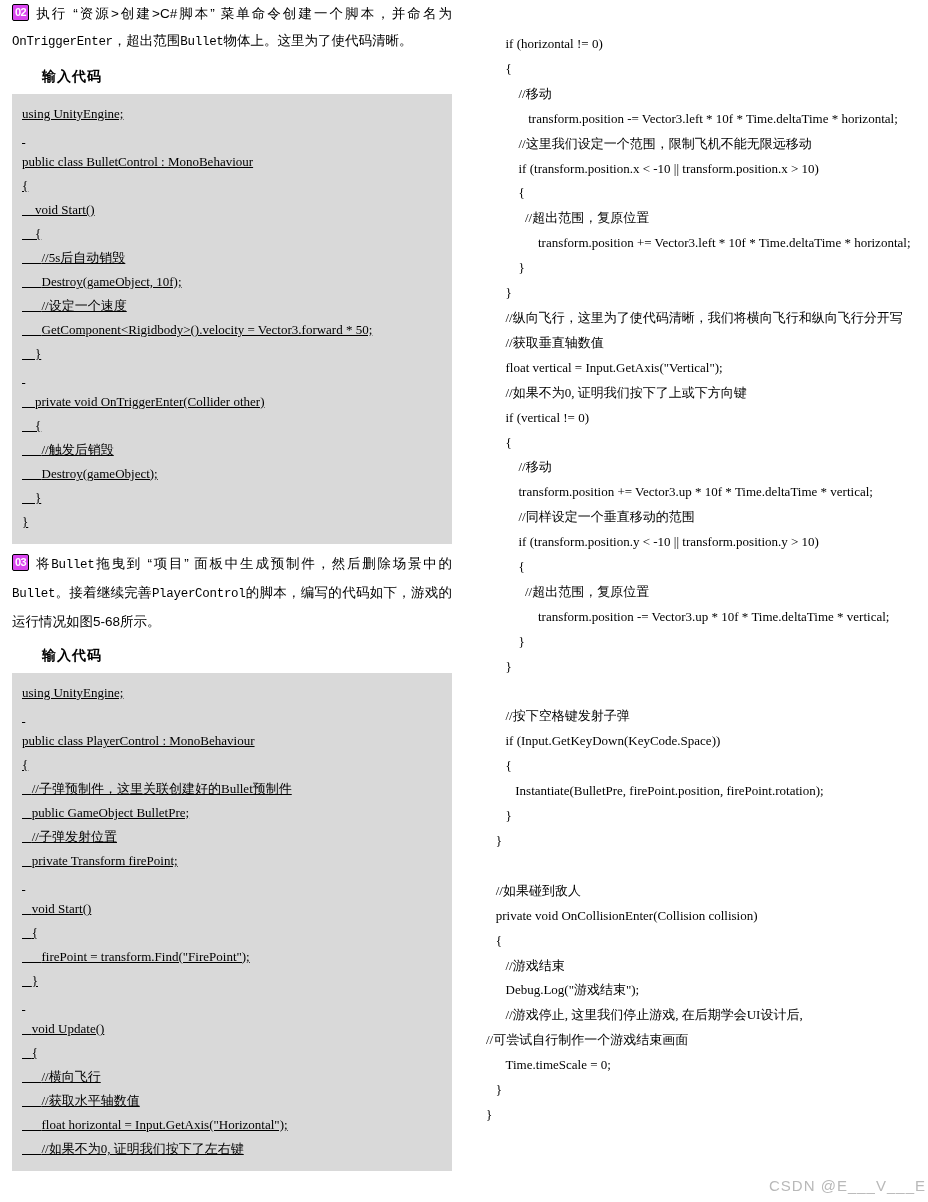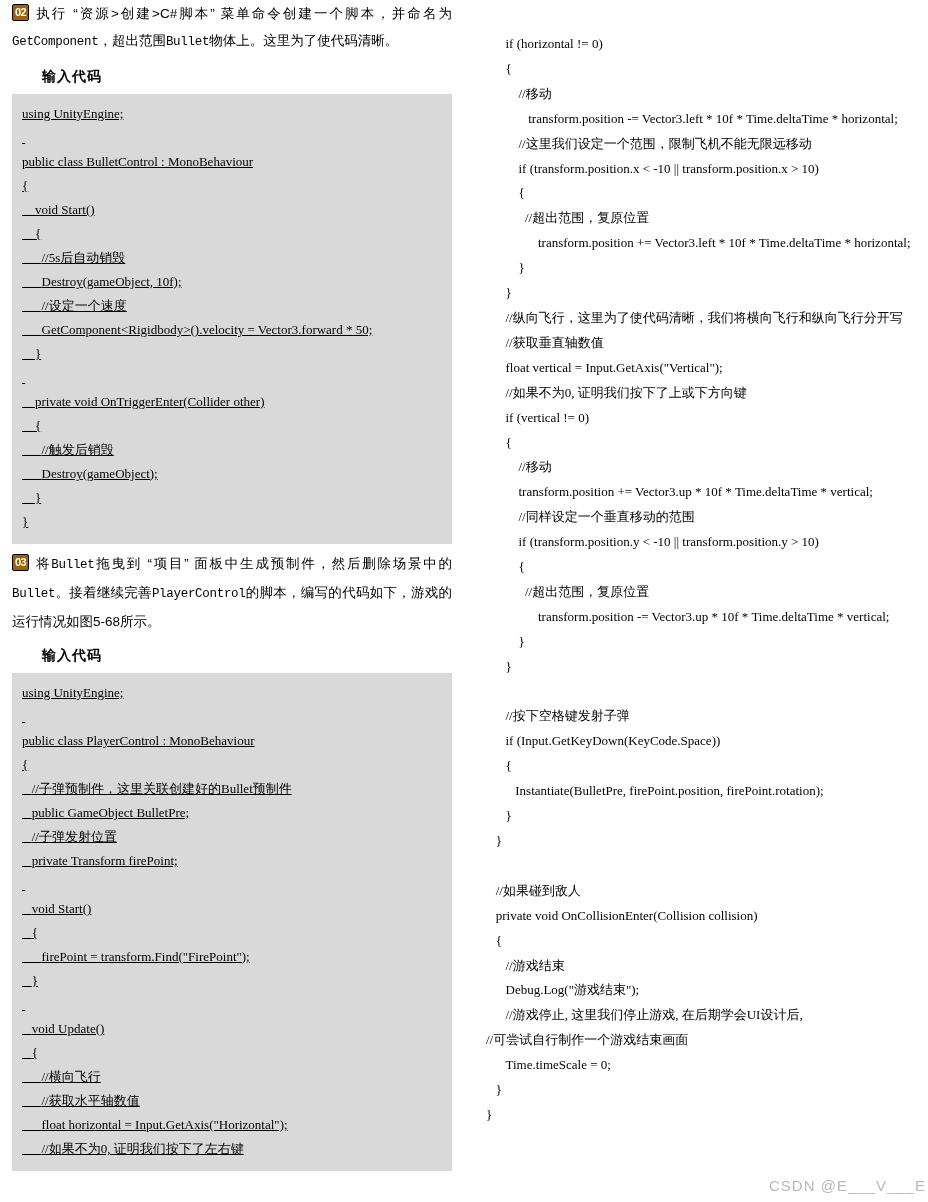--- a/index.html
+++ b/index.html
@@ -31,21 +31,21 @@
 
   .step {
     font-family: "Liberation Sans", sans-serif;
     font-size: 13.5px;
     line-height: 27px;
     text-align: justify;
     margin: 0 0 4px 0;
   }
   .stepnum {
     display: inline-block;
-    background: #a16207;
+    background: #d946ef;
     color: #fff;
     font-family: "Liberation Sans", sans-serif;
     font-weight: bold;
     font-size: 11px;
     line-height: 13px;
     padding: 1px 2px 1px 2px;
     border: 1px solid #000;
     border-radius: 2px;
     vertical-align: 2px;
     margin-right: 5px;
@@ -92,21 +92,21 @@
   }
 </style>
 </head>
 <body>
 
 <div class="page">
 
   <div class="col col-left">
 
     <p class="step">
-      <span class="stepnum">02</span><span>执行 “资源&gt;创建&gt;C#脚本” 菜单命令创建一个脚本，并命名为</span><span class="mono">GetComponent</span><span>，超出范围</span><span class="mono">Bullet</span><span>物体上。这里为了使代码清晰。</span>
+      <span class="stepnum">02</span><span>执行 “资源&gt;创建&gt;C#脚本” 菜单命令创建一个脚本，并命名为</span><span class="mono">OnTriggerEnter</span><span>，超出范围</span><span class="mono">Bullet</span><span>物体上。这里为了使代码清晰。</span>
     </p>
 
     <div class="subhead">输入代码</div>
 
     <div class="codebox" id="code1"><span class="ln">using UnityEngine;</span><span class="ln">&nbsp;</span><span class="ln">public class BulletControl : MonoBehaviour</span><span class="ln">{</span><span class="ln">    void Start()</span><span class="ln">    {</span><span class="ln">      //5s后自动销毁</span><span class="ln">      Destroy(gameObject, 10f);</span><span class="ln">      //设定一个速度</span><span class="ln">      GetComponent&lt;Rigidbody&gt;().velocity = Vector3.forward * 50;</span><span class="ln">    }</span><span class="ln">&nbsp;</span><span class="ln">    private void OnTriggerEnter(Collider other)</span><span class="ln">    {</span><span class="ln">      //触发后销毁</span><span class="ln">      Destroy(gameObject);</span><span class="ln">    }</span><span class="ln">}</span></div>
 
     <p class="step" style="margin-top:6px;">
       <span class="stepnum">03</span><span>将</span><span class="mono">Bullet</span><span>拖曳到 “项目” 面板中生成预制件，然后删除场景中的</span><span class="mono">Bullet</span><span>。接着继续完善</span><span class="mono">PlayerControl</span><span>的脚本，编写的代码如下，游戏的运行情况如图5-68所示。</span>
     </p>
 

